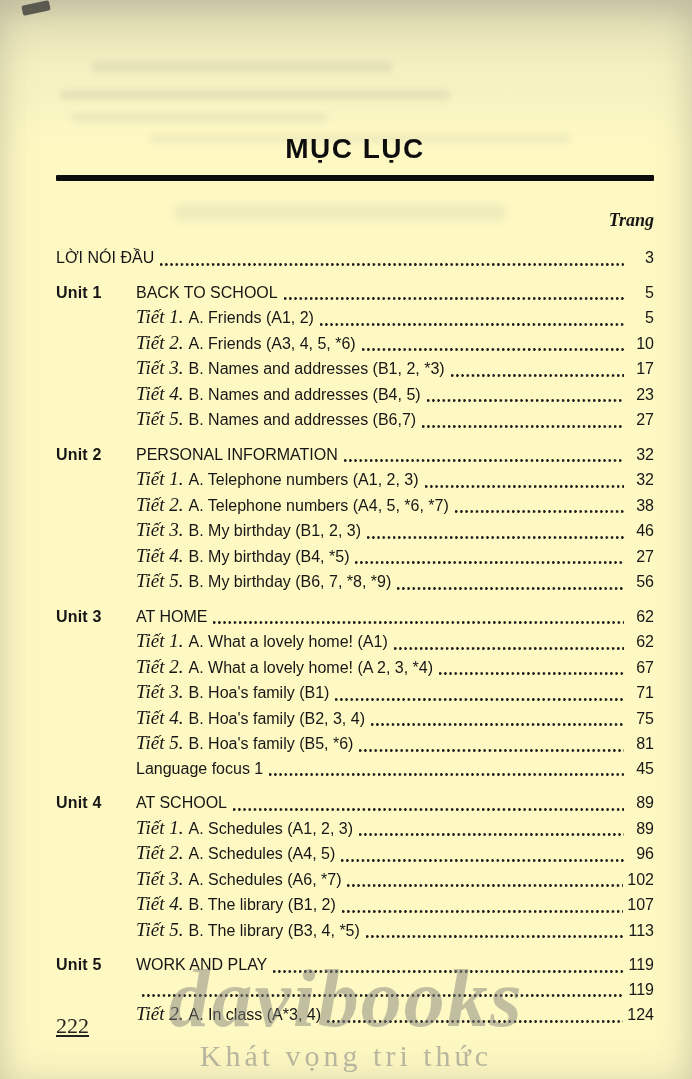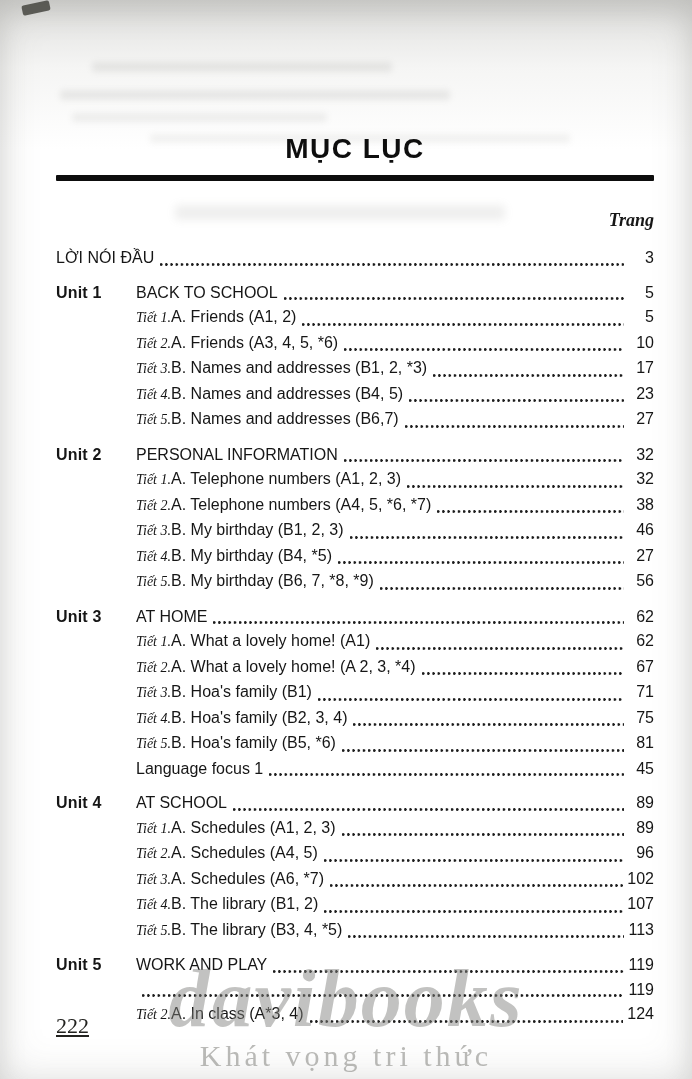--- a/index.html
+++ b/index.html
@@ -6,21 +6,21 @@
   body {
     width: 692px; height: 1079px;
     position: relative;
     background: #e7e7e3;
     font-family: "Liberation Sans", sans-serif;
     color: #161616;
     overflow: hidden;
   }
   .page {
     position: absolute; inset: 0;
-    background: #ffffff;
+    background: #fef9c3;
     box-shadow: inset 0 0 42px rgba(90,90,85,0.18), inset 0 14px 26px rgba(120,120,115,0.18);
   }
   
   .scan-top {
     position: absolute; top: 0; left: 0; right: 0; height: 150px;
     background: linear-gradient(180deg, rgba(150,150,144,0.30), rgba(185,185,178,0.14) 45%, rgba(0,0,0,0));
     pointer-events: none;
   }
   .ghost {
     position: absolute; background: #8f8f8a; opacity: 0.16;
@@ -48,21 +48,21 @@
     font-family: "Liberation Serif", serif; font-style: italic; font-weight: 600;
     font-size: 18px; line-height: 20px;
   }
   .toc { margin-top: 16px; font-size: 16px; }
   .unit-group { margin-top: 10px; }
   .toc-row { display: flex; align-items: baseline; line-height: 24.5px; }
   .unit-cell { flex: 0 0 80px; font-weight: bold; font-size: 16px; letter-spacing: 0.2px; }
   .row-text { white-space: nowrap; }
   .prefix {
     font-family: "Liberation Serif", serif; font-style: italic;
-    font-size: 14px; 
+    font-size: 19px; margin-right: 5px;
   }
   .dots {
     flex: 1 1 auto; min-width: 12px; align-self: flex-end;
     height: 5px; margin: 0 4px 4px 6px;
     background-image: radial-gradient(circle at 1.2px 2.5px, #1c1c1c 1.15px, rgba(0,0,0,0) 1.5px);
     background-size: 5.2px 5px; background-repeat: repeat-x; background-position: left bottom;
   }
   .page-num { flex: 0 0 auto; min-width: 26px; text-align: right; }
   
   .footer-num {

